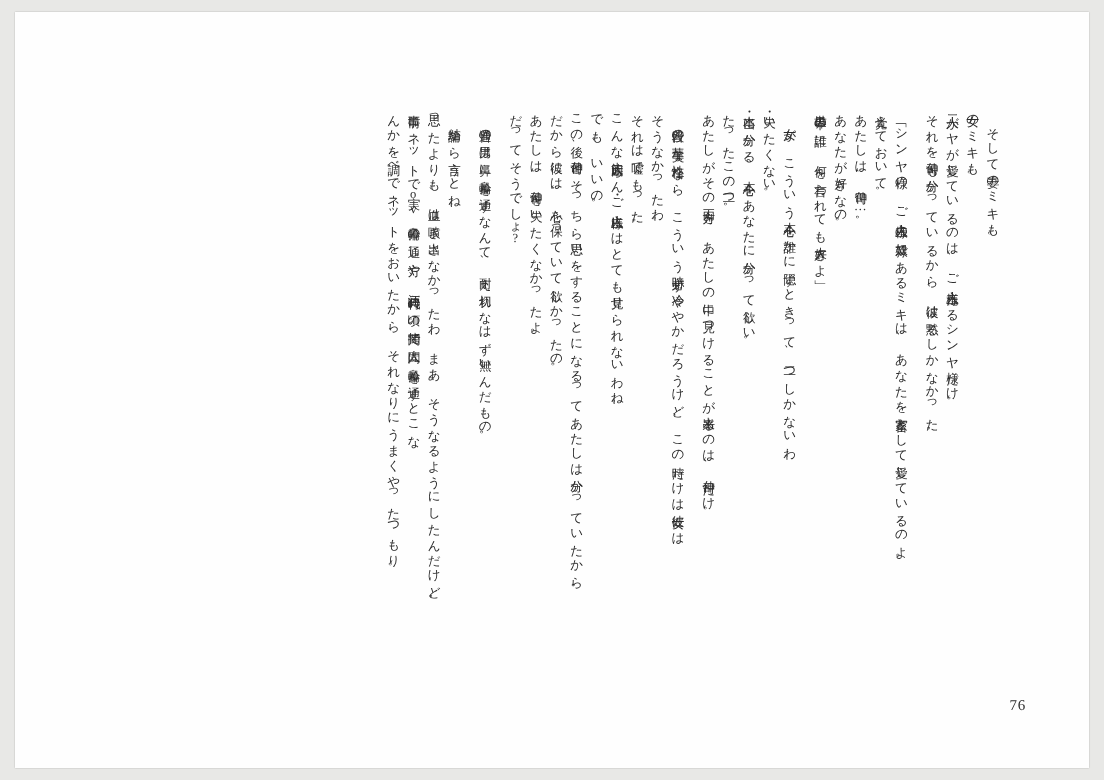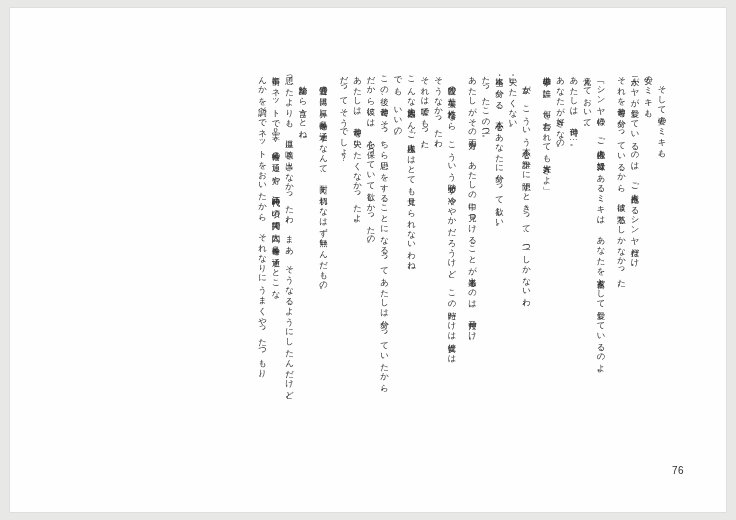--- a/index.html
+++ b/index.html
@@ -52,21 +52,21 @@
   .col.gap-before {
     margin-right: 7px;
   }
   .col.indent {
     padding-top: 9px;
   }
   .pagenum {
     position: absolute;
     right: 42px;
     bottom: 36px;
-    font-family: Liberation Sans, sans-serif;
+    font-family: Liberation Serif, serif;
     font-size: 10px;
     color: #2b2b2b;
     letter-spacing: 0.5px;
     text-align: right;
   }
 </style>
 </head>
 <body>
 
 <div id="page">

